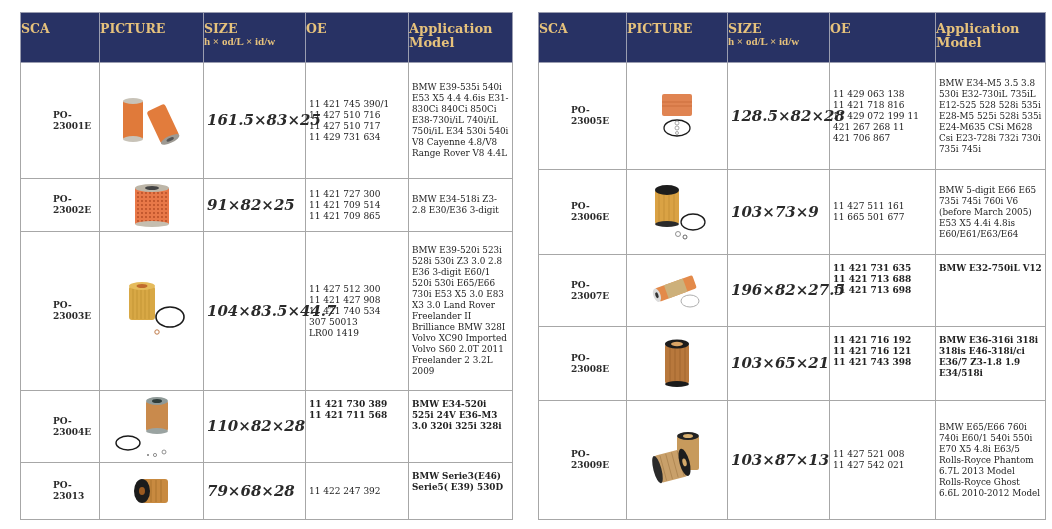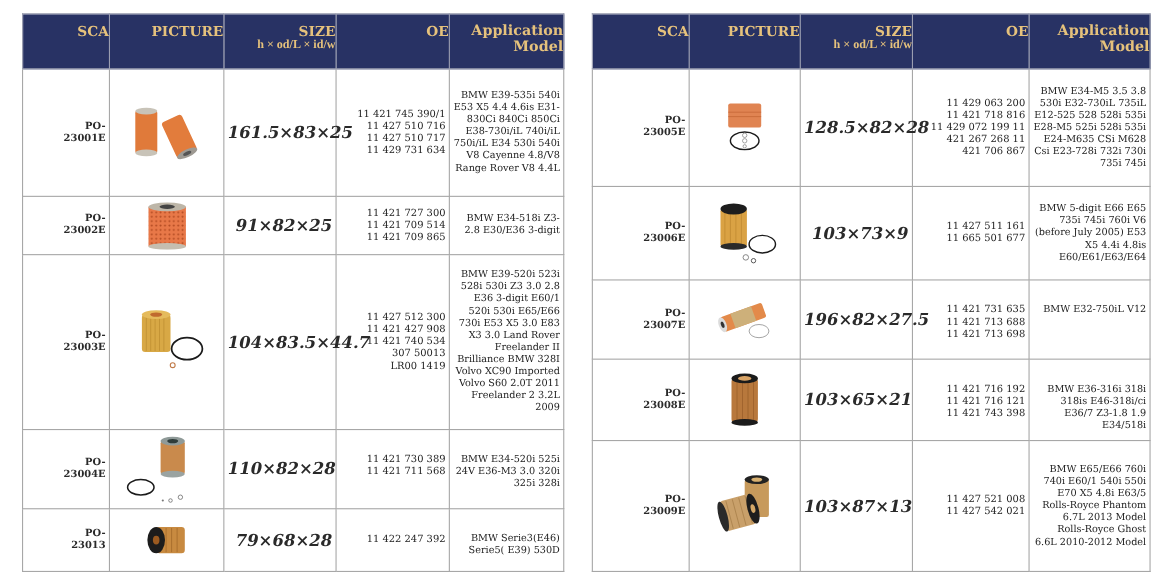--- a/index.html
+++ b/index.html
@@ -5,41 +5,41 @@
   * { box-sizing: border-box; margin: 0; padding: 0; }
   html, body { width: 1052px; height: 529px; background: #ffffff; overflow: hidden; }
   body { position: relative; font-family: "DejaVu Serif", "Liberation Serif", serif; color: #222; }
   .tbl {
     position: absolute; top: 12px;
     border-collapse: collapse;
     table-layout: fixed;
   }
   .tbl th, .tbl td {
     border: 1.5px solid #a7a7a7;
-    text-align: right; vertical-align: middle;
+    text-align: left; vertical-align: middle;
   }
   .tbl thead th {
     background: #283264;
     color: #e6c27c;
     font-weight: bold;
     font-size: 12.5px;
     line-height: 13px;
     height: 50px;
     vertical-align: top;
     padding-top: 9px;
     border-color: #9a9db0;
   }
   .tbl thead th .sub { display: block; font-size: 11px; font-family: Liberation Serif, serif; }
   .tbl thead th.app { font-size: 13px; line-height: 14px; padding-top: 9px; }
   .tbl td { font-size: 8.6px; line-height: 11px; font-weight: bold; color: #2a2a2a; padding: 2px 3px; }
   .tbl td.sca { font-size: 9px; padding-left: 32px; }
   .tbl td.size { font-size: 15px; font-weight: bold; font-style: italic; }
   .tbl td.oe { font-weight: normal; font-size: 9px; color: #222; }
   .tbl td.app { font-weight: normal; font-size: 8.8px; color: #222; }
-  .tbl td.app.top, .tbl td.oe.top { vertical-align: top; padding-top: 22px; }
+  .tbl td.app.top, .tbl td.oe.top { vertical-align: top; padding-top: 8px; font-weight: bold; }
   .pic { display: flex; align-items: center; justify-content: center; }
   svg { display: block; }
 </style>
 </head>
 <body>
 
 <table class="tbl" style="left:20px; width:492px;">
   <colgroup>
     <col style="width:79px">
       <col style="width:104px">
@@ -223,21 +223,21 @@
             </g>
             <ellipse cx="20" cy="38" rx="13" ry="8" fill="none" stroke="#1b1b1b" stroke-width="1.3"></ellipse>
             <circle cx="20" cy="33" r="2" fill="none" stroke="#888" stroke-width="0.7"></circle>
             <circle cx="20" cy="38" r="2" fill="none" stroke="#888" stroke-width="0.7"></circle>
             <circle cx="20" cy="43" r="1.5" fill="none" stroke="#888" stroke-width="0.7"></circle>
           </svg>
         </div>
       </td>
       <td class="size">128.5×82×28</td>
       <td class="oe">
-        <div>11 429 063 200</div>
+        <div>11 429 063 138</div>
         <div>11 421 718 816</div>
         <div>11 429 072 199 11</div>
         <div>421 267 268 11</div>
         <div>421 706 867</div>
       </td>
       <td class="app">BMW E34-M5 3.5 3.8 530i E32-730iL 735iL E12-525 528 528i 535i E28-M5 525i 528i 535i E24-M635 CSi M628 Csi E23-728i 732i 730i 735i 745i</td>
     </tr>
 
     <tr style="height:85px">
       <td class="sca">PO-23006E</td>
@@ -257,21 +257,21 @@
             <circle cx="33" cy="52" r="2.5" fill="none" stroke="#777" stroke-width="0.8"></circle>
             <circle cx="40" cy="55" r="2" fill="none" stroke="#444" stroke-width="0.8"></circle>
           </svg>
         </div>
       </td>
       <td class="size">103×73×9</td>
       <td class="oe">
         <div>11 427 511 161</div>
         <div>11 665 501 677</div>
       </td>
-      <td class="app">BMW 5-digit E66 E65 735i 745i 760i V6 (before July 2005) E53 X5 4.4i 4.8is E60/E61/E63/E64</td>
+      <td class="app">BMW 5-digit E66 E65 735i 745i 760i V6 (before March 2005) E53 X5 4.4i 4.8is E60/E61/E63/E64</td>
     </tr>
 
     <tr style="height:72px">
       <td class="sca">PO-23007E</td>
       <td>
         <div class="pic">
           <svg width="50" height="40" viewBox="0 0 50 40">
             <g transform="rotate(-20 25 18)">
               <rect x="4" y="10" width="40" height="14" rx="2" fill="#e38a4a"></rect>
               <rect x="14" y="10" width="20" height="14" fill="#cdb07a"></rect>

